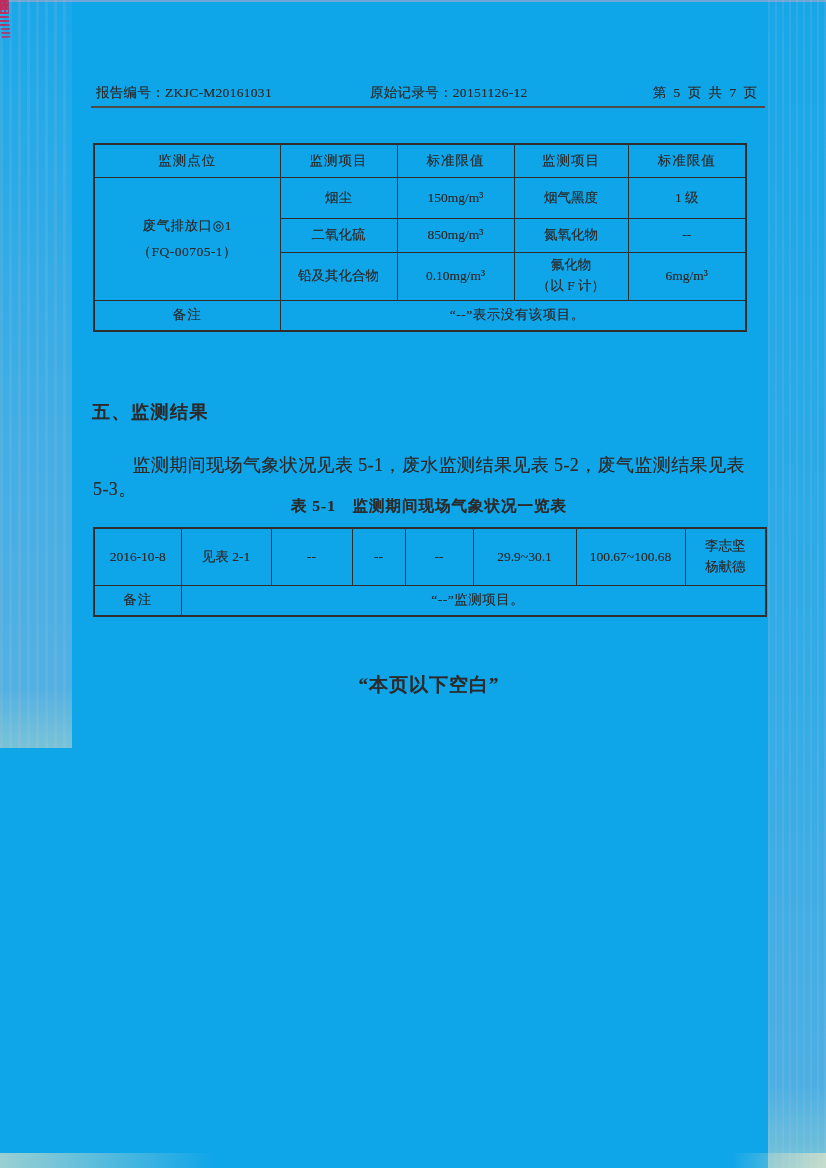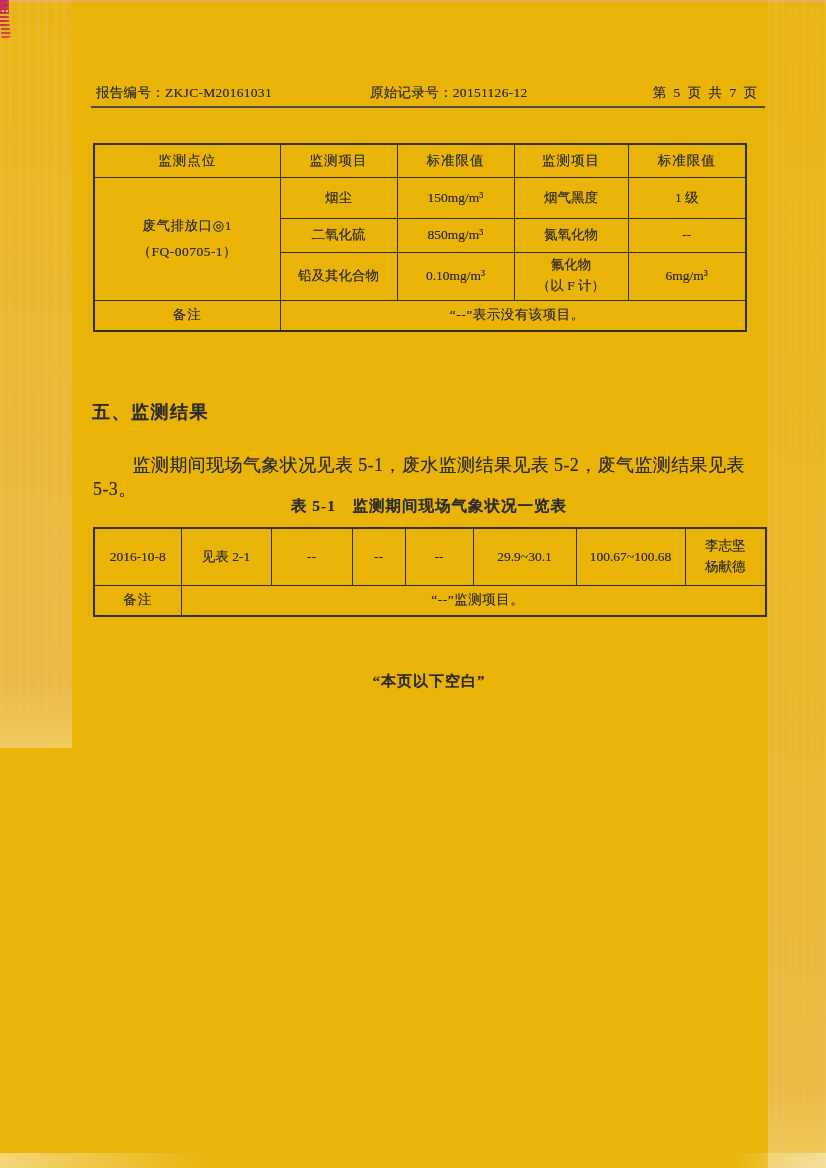--- a/index.html
+++ b/index.html
@@ -4,21 +4,21 @@
 <style>
   * { margin:0; padding:0; box-sizing:border-box; }
   html,body { background:#ffffff; }
   body {
     font-family: "Liberation Serif", "DejaVu Serif", serif;
     color:#2b2b2b;
   }
   .page {
     position:relative;
     width:826px; height:1168px;
-    background:#eab308;
+    background:#0ea5e9;
     overflow:hidden;
     text-shadow: 0 0 0.5px rgba(45,45,45,0.55);
   }
 
   
   .streak-left {
     position:absolute; left:0; top:420; width:72px; height:748px;
     background:
       repeating-linear-gradient(90deg, rgba(236,196,208,0.10) 0 3px, rgba(255,255,255,0) 3px 9px),
       linear-gradient(to bottom, rgba(244,219,228,0.05), rgba(240,205,217,0.22) 55%, rgba(238,203,214,0.30) 92%, rgba(247,233,196,0.45));
@@ -64,21 +64,21 @@
   .section-heading {
     position:absolute; left:92px; top:400px;
     font-size:18px; font-weight:bold; letter-spacing:1.5px;
   }
   .body-paragraph {
     position:absolute; left:93px; top:453px; width:672px;
     font-size:18px; letter-spacing:0.4px; text-indent:2.2em;
   }
   .blank-note {
     position:absolute; left:93px; top:672px; width:672px;
-    text-align:center; font-weight:bold; font-size:15px; letter-spacing:1px;
+    text-align:center; font-weight:bold; font-size:19px; letter-spacing:1px;
   }
 
   
   table.doc-table {
     position:absolute;
     border-collapse:collapse;
     border:2px solid #2e2e2e;
     font-size:13.5px;
     table-layout:fixed;
   }

